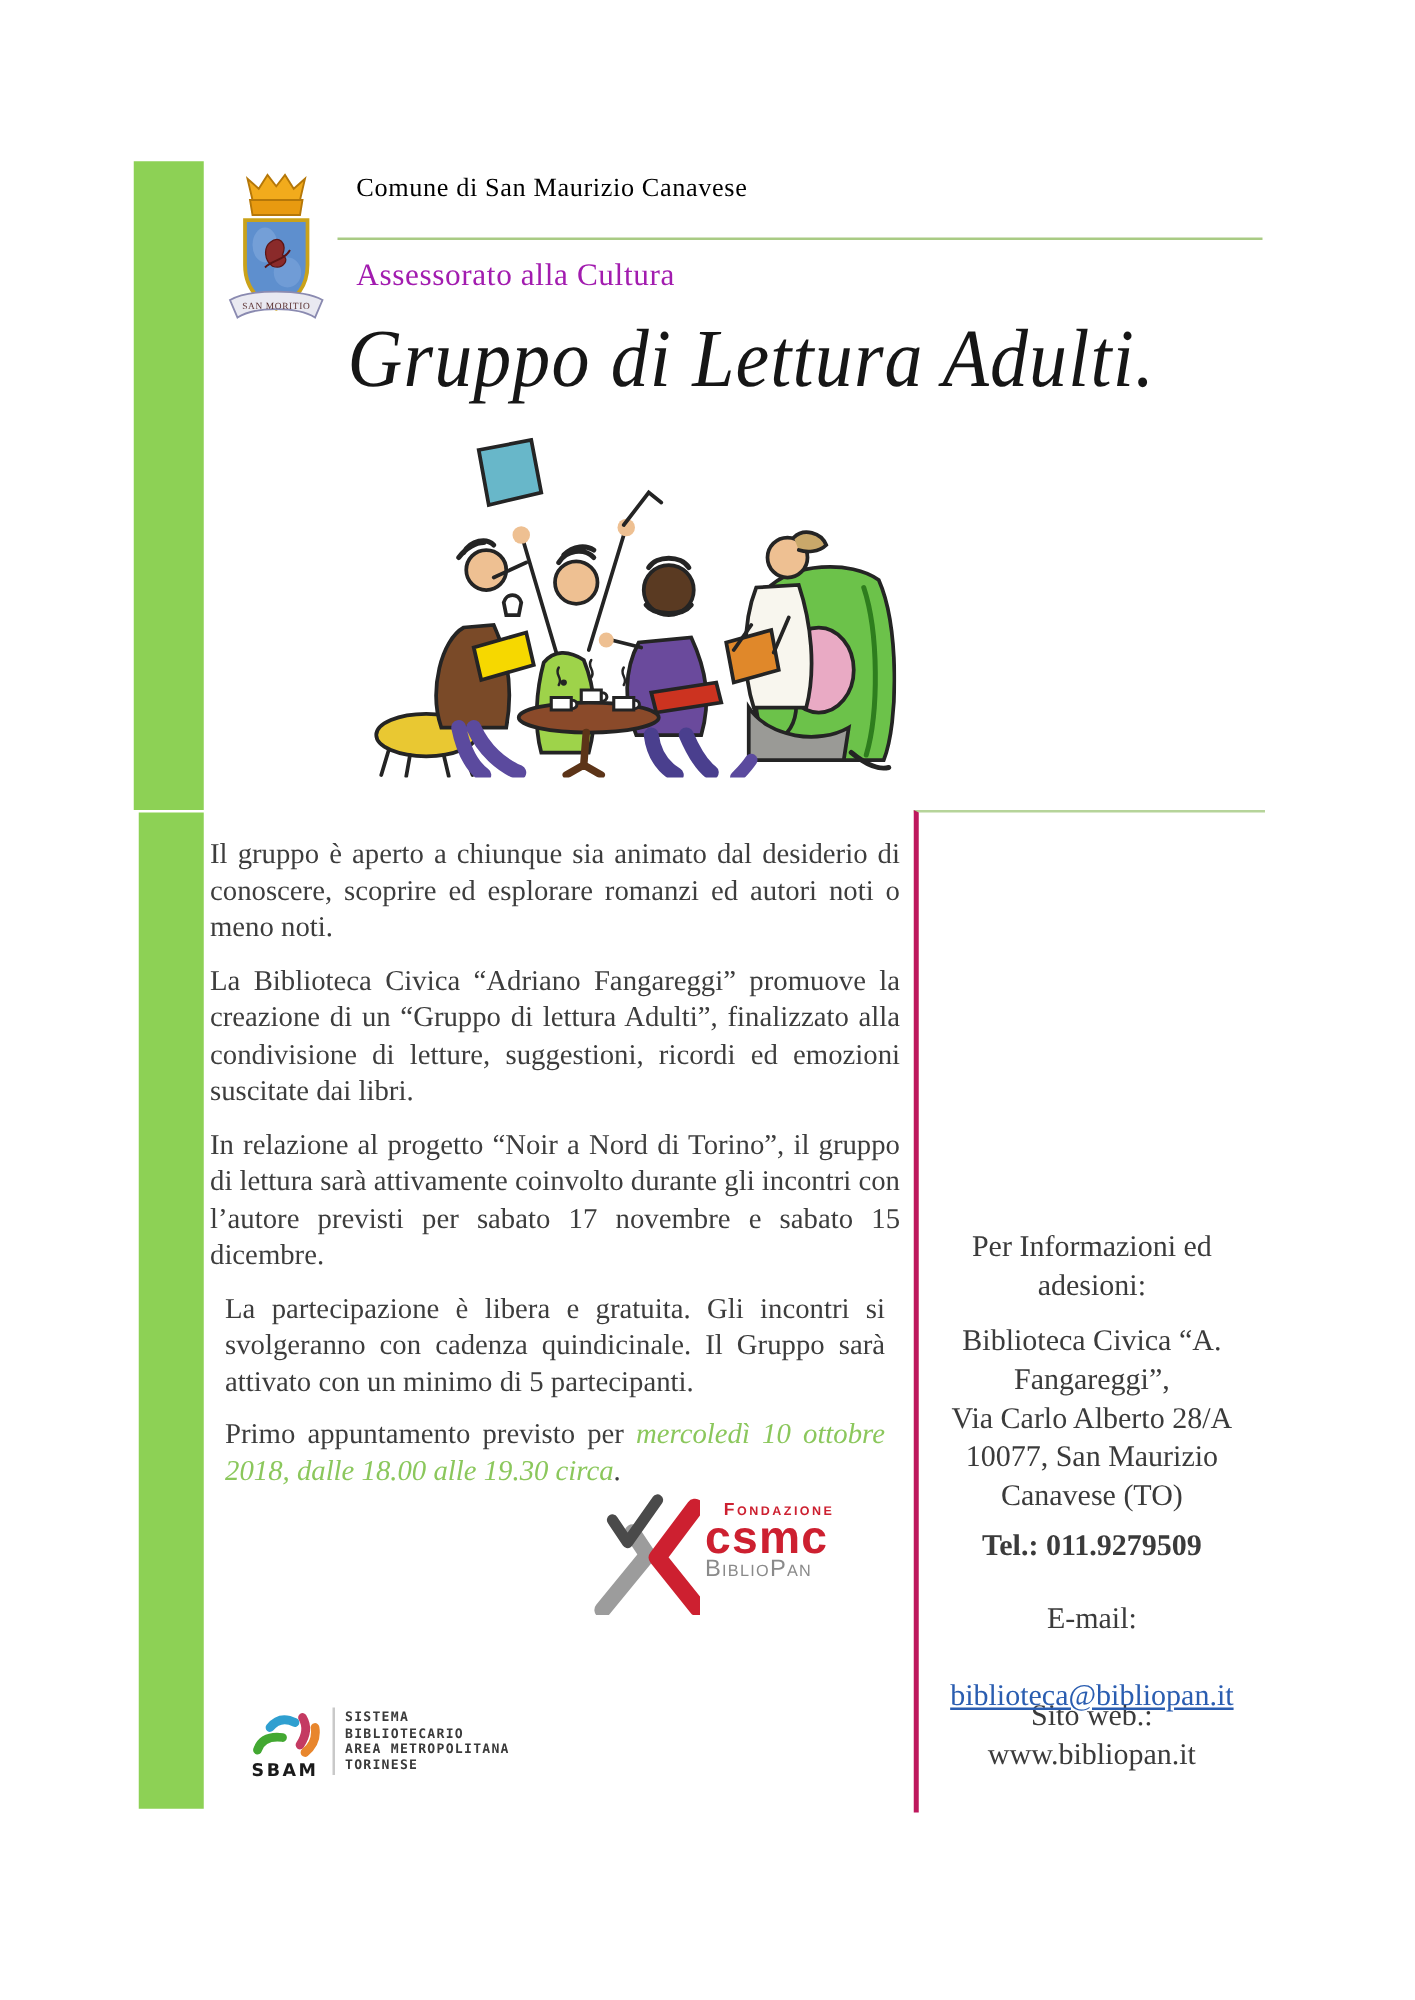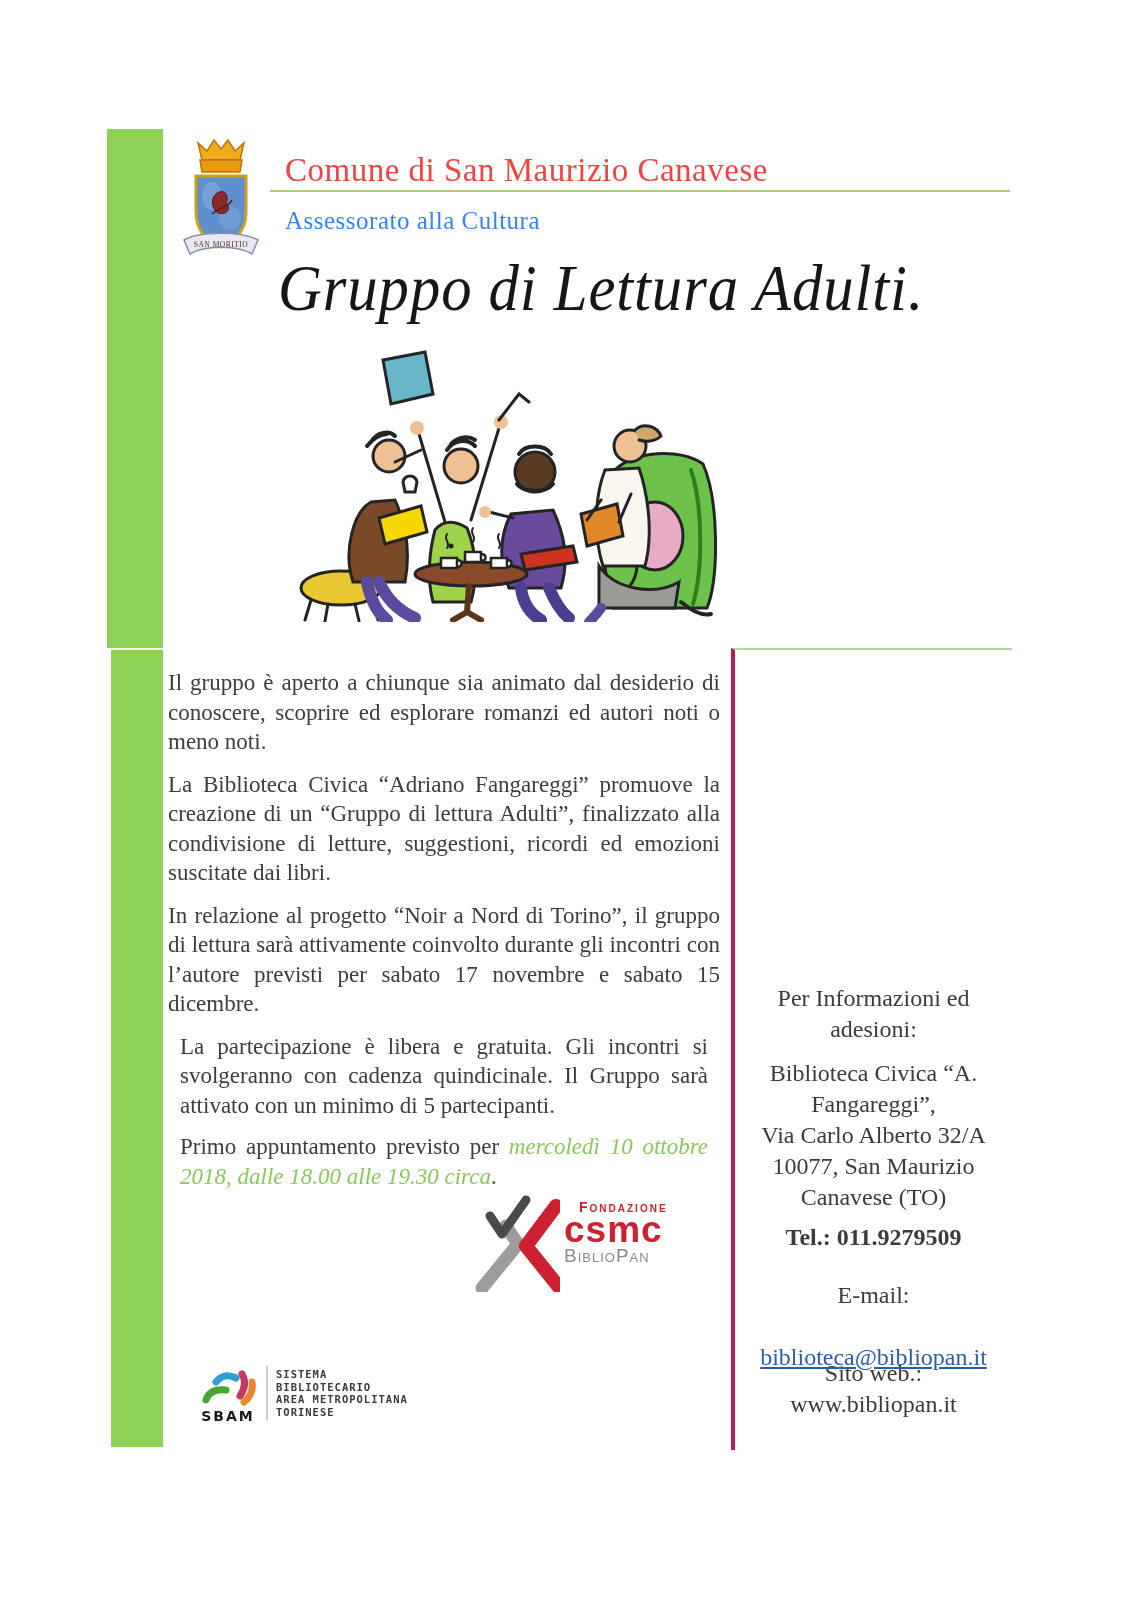--- a/index.html
+++ b/index.html
@@ -5,23 +5,23 @@
   html,body{margin:0;padding:0;background:#e9e9e9;}
   .page{
     position:relative;width:1132px;height:1600px;background:#ffffff;
     font-family:"Liberation Serif","DejaVu Serif",serif;color:#3d3d3d;
     overflow:hidden;margin:0 auto;
   }
   .accent-bar{position:absolute;background:#8dd155;}
   .bar-top{left:107px;top:129px;width:56px;height:519px;}
   .bar-bottom{left:111px;top:650px;width:52px;height:797px;}
 
-  .muni-name{position:absolute;left:285px;top:152px;font-size:33px;color:#ef4444;letter-spacing:.5px;white-space:nowrap;}
+  .muni-name{position:absolute;left:285px;top:138px;font-size:21px;color:#000000;letter-spacing:.5px;white-space:nowrap;}
   .header-rule{position:absolute;left:270px;top:190px;width:740px;height:2px;background:#a9cb84;}
-  .dept-name{position:absolute;left:285px;top:207px;font-size:25px;color:#3b82f6;letter-spacing:.5px;white-space:nowrap;}
+  .dept-name{position:absolute;left:285px;top:207px;font-size:25px;color:#a21caf;letter-spacing:.5px;white-space:nowrap;}
 
   .main-title{
     position:absolute;left:278px;top:250px;font-size:66px;font-style:italic;
     color:#161616;white-space:nowrap;transform:scaleX(.92);transform-origin:left top;
     letter-spacing:1px;font-weight:400;
   }
 
   .emblem{position:absolute;left:178px;top:134px;}
 
   .illustration{position:absolute;left:283px;top:350px;}
@@ -150,21 +150,21 @@
     <p>In relazione al progetto “Noir a Nord di Torino”, il gruppo di lettura sarà attivamente coinvolto durante gli incontri con l’autore previsti per sabato 17 novembre e sabato 15 dicembre.</p>
     <p class="no-gap">La partecipazione è libera e gratuita. Gli incontri si svolgeranno con cadenza quindicinale. Il Gruppo sarà attivato con un minimo di 5 partecipanti.</p>
     <p class="no-gap"><span>Primo appuntamento previsto per </span><span class="appt-highlight">mercoledì 10 ottobre 2018, dalle 18.00 alle 19.30 circa</span><span>.</span></p>
   </div>
 
   <div class="info-panel">
     <div class="blk blk-heading">Per Informazioni ed
 adesioni:</div>
     <div class="blk blk-address">Biblioteca Civica “A.
 Fangareggi”,
-Via Carlo Alberto 32/A
+Via Carlo Alberto 28/A
 10077, San Maurizio
 Canavese (TO)</div>
     <div class="blk blk-phone">Tel.: 011.9279509</div>
     <div class="blk blk-web"><span>Sito web.:</span><br><span>www.bibliopan.it</span>
     </div>
     <div class="blk blk-email"><span>E-mail:</span><br>
       <a class="email-link">biblioteca@bibliopan.it</a>
     </div>
   </div>
 

